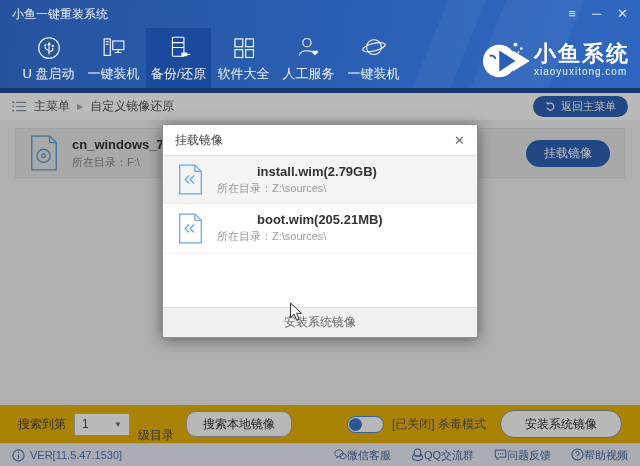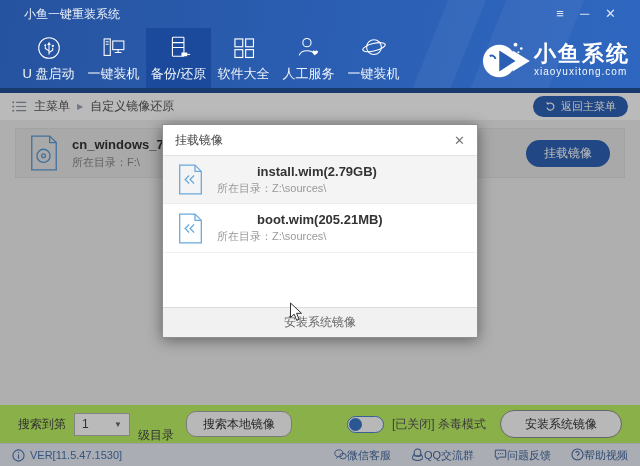--- a/index.html
+++ b/index.html
@@ -5,21 +5,21 @@
   * { margin:0; padding:0; box-sizing:border-box; }
   body { font-family:"Liberation Sans","DejaVu Sans",sans-serif; }
   .app { position:relative; width:640px; height:466px; overflow:hidden; background:#f0f0f0; }
 
   
   .header-bg { position:absolute; left:0; top:0; width:640px; height:88px;
     background:linear-gradient(100deg,#26539f 0%, #2b5fb4 55%, #2f67c0 100%); }
   .streak { position:absolute; top:-10px; height:110px; background:rgba(255,255,255,0.05); transform:skewX(-22deg); }
   .streak.s1 { left:430px; width:38px; }
   .streak.s2 { left:488px; width:78px; }
-  .titlebar { position:absolute; left:0; top:0; width:640px; height:28px; display:flex; align-items:center; padding:0 24px; z-index:2; }
+  .titlebar { position:absolute; left:0; top:0; width:640px; height:28px; display:flex; align-items:center; padding:0 12px; z-index:2; }
   .title-text { color:#eef3fb; font-size:12px; }
   .win-controls { margin-left:auto; display:flex; gap:16px; color:#dce6f5; font-size:13px; }
   .win-controls span { cursor:default; line-height:28px; }
 
   .navbar { position:absolute; left:0; top:28px; width:640px; height:60px; display:flex; padding-left:16px; z-index:2; }
   .nav-item { width:65px; height:60px; display:flex; flex-direction:column; align-items:center; justify-content:center; gap:3px; }
   .nav-item.active { background:#1b4a9c; }
   .nav-item svg { width:28px; height:28px; }
   .nav-label { color:#f0f4fb; font-size:13px; white-space:nowrap; }
   .logo { position:absolute; right:10px; top:6px; height:50px; display:flex; align-items:center; z-index:2; }
@@ -40,21 +40,21 @@
   .content { height:285px; background:#f0f0f0; position:relative; }
   .image-row { position:absolute; left:15px; right:15px; top:8px; height:50px; background:#e8e8e8; border:1px solid #e0e0e0;
     display:flex; align-items:center; padding-left:12px; }
   .image-row svg { width:32px; height:38px; }
   .file-info { margin-left:12px; }
   .file-name { font-size:13px; font-weight:bold; color:#333; }
   .file-dir { font-size:11px; color:#888; margin-top:3px; }
   .mount-btn { position:absolute; right:14px; top:11px; height:27px; border-radius:14px; background:#2e63b6; color:#fff;
     font-size:12px; display:flex; align-items:center; padding:0 18px; cursor:pointer; }
 
-  .controls-row { height:38px; background:#bef264; display:flex; align-items:center; padding:0 18px; font-size:12px; color:#444; }
+  .controls-row { height:38px; background:#eab308; display:flex; align-items:center; padding:0 18px; font-size:12px; color:#444; }
   .depth-select { width:56px; height:23px; background:#fff; border:1px solid #b7b7b7; display:flex; align-items:center;
     padding:0 7px; margin:0 8px; cursor:pointer; }
   .depth-caret { margin-left:auto; font-size:8px; color:#666; }
   .search-suffix { margin-right:12px;margin-top:22px; }
   .search-local-btn { height:26px; background:#fdfdfd; border:1px solid #a9a9a9; border-radius:10px; padding:0 16px;
     display:flex; align-items:center; cursor:pointer; color:#333; }
   .right-controls { margin-left:auto; display:flex; align-items:center; }
   .toggle { width:37px; height:17px; border:1px solid #4f86cf; border-radius:9px; position:relative; background:#fdfdfd; cursor:pointer; }
   .toggle-knob { position:absolute; left:1px; top:1px; width:13px; height:13px; border-radius:50%; background:#3a78c9; }
   .toggle-label { margin:0 14px 0 8px; color:#555; }

